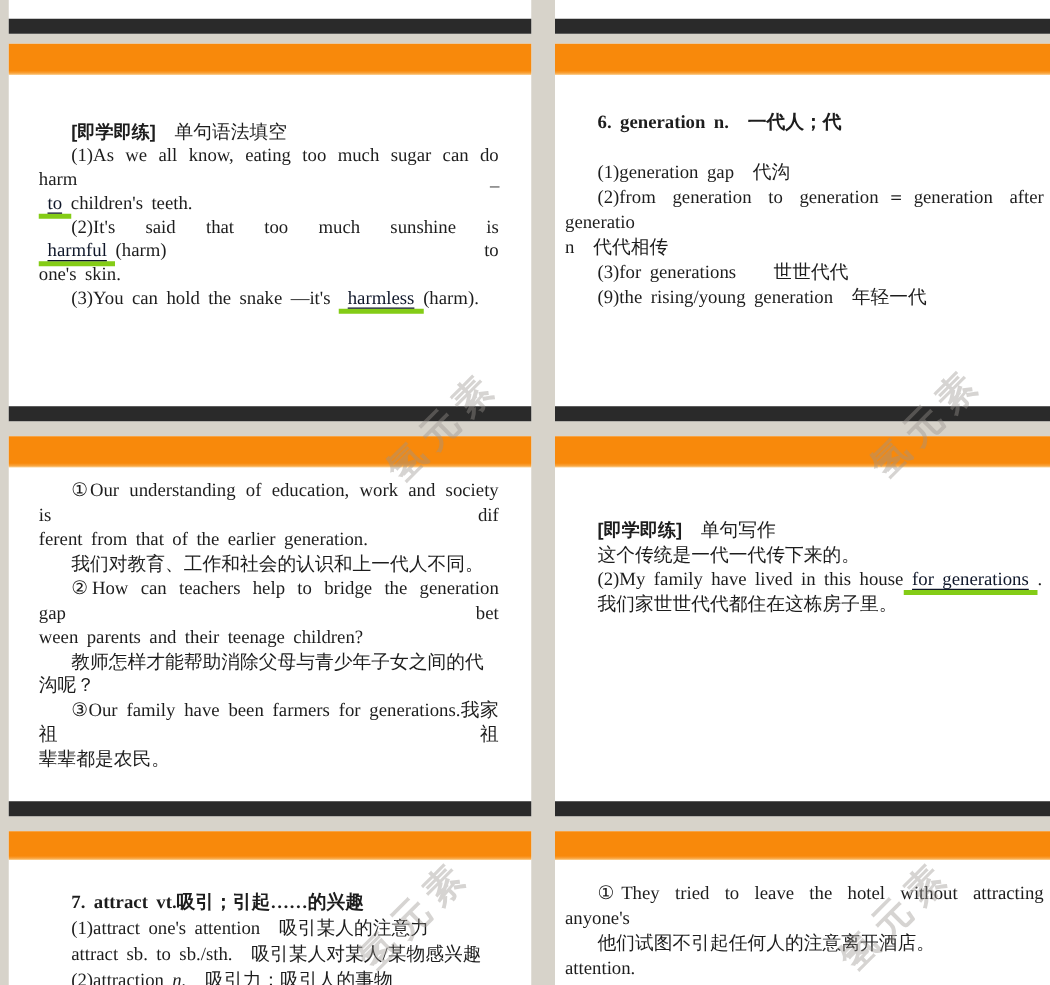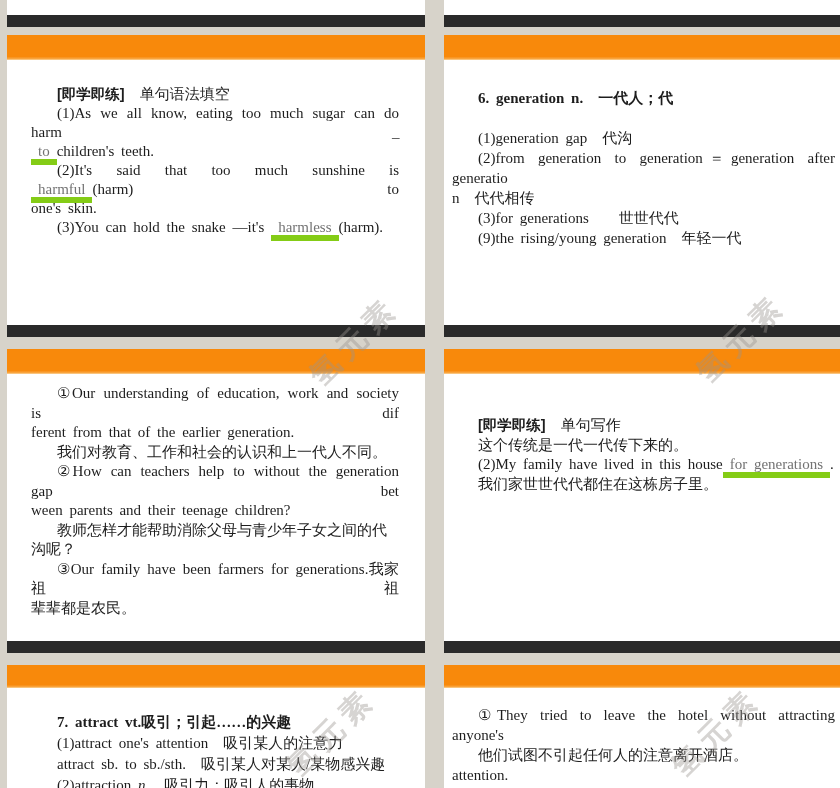--- a/index.html
+++ b/index.html
@@ -18,37 +18,38 @@
   .c-d{top:665px;height:123px;}
   .orangebar{position:absolute;top:0;left:0;right:0;height:25px;
     background:linear-gradient(#f8890b 86%,#f9a33c 94%,#fbd59c);}
   .c-d .orangebar{height:23px;}
   .darkbar{position:absolute;left:0;right:0;bottom:0;height:12px;background:#2a2a2a;}
   .content{position:absolute;left:0;right:0;top:25px;bottom:12px;font-size:15px;overflow:hidden;}
   .c-d .content{top:23px;bottom:0;}
 
   .pad-l{padding-left:24px;padding-right:26px;}
   .pad-r{padding-left:8px;padding-right:6px;}
-  .ct-grammar{padding-top:25px;line-height:19px;}
+  .ct-grammar{padding-top:37px;line-height:19px;}
   .ct-generation{padding-top:28px;line-height:20px;}
   .ct-examples{padding-top:10px;line-height:19.5px;}
   .ct-writing{padding-top:42px;line-height:19.5px;}
   .ct-attract{padding-top:24px;line-height:21px;}
   .ct-attract-ex{padding-top:17px;line-height:20px;}
 
   .line{word-spacing:0.2em;}
   .line.j{text-align:justify;text-align-last:justify;}
   .line.ind{text-indent:26px;}
   .seg-label{font-family:"Liberation Sans","DejaVu Sans",sans-serif;font-weight:bold;font-size:14.5px;}
   .seg-bold{font-weight:bold;}
   .seg-i{font-style:italic;}
   .seg-ans{
-    color:#737373;
+    color:#0f172a;
     padding:0 7px;
-    border-bottom:6px solid #84cc16;
+    border-bottom:4px solid #84cc16;
+    text-decoration:underline;
     text-decoration-thickness:1px;
     text-underline-offset:3px;
   }
   .seg-ul{letter-spacing:-0.5px;color:#2e2e2e;}
 
   .wm{
     position:absolute;z-index:5;
     font-family:"DejaVu Sans",sans-serif;font-weight:bold;
     font-size:30px;letter-spacing:7px;white-space:nowrap;
     color:rgba(152,148,143,0.40);
@@ -95,21 +96,21 @@
     </div>
   <div class="darkbar"></div>
 </section>
 
 <section class="cell col-l c-c">
   <div class="orangebar"></div>
   <div class="content pad-l ct-examples">
       <div class="line j ind"><span class="seg-t">①Our understanding of education, work and society is dif</span></div>
       <div class="line"><span class="seg-t">ferent from that of the earlier generation.</span></div>
       <div class="line ind"><span class="seg-t">我们对教育、工作和社会的认识和上一代人不同。</span></div>
-      <div class="line j ind"><span class="seg-t">②How can teachers help to without the generation gap bet</span></div>
+      <div class="line j ind"><span class="seg-t">②How can teachers help to bridge the generation gap bet</span></div>
       <div class="line"><span class="seg-t">ween parents and their teenage children?</span></div>
       <div class="line ind"><span class="seg-t">教师怎样才能帮助消除父母与青少年子女之间的代沟呢？</span></div>
       <div class="line j ind"><span class="seg-t">③Our family have been farmers for generations.我家祖祖</span></div>
       <div class="line"><span class="seg-t">辈辈都是农民。</span></div>
     </div>
   <div class="darkbar"></div>
 </section>
 <section class="cell col-r c-c">
   <div class="orangebar"></div>
   <div class="content pad-r ct-writing">

